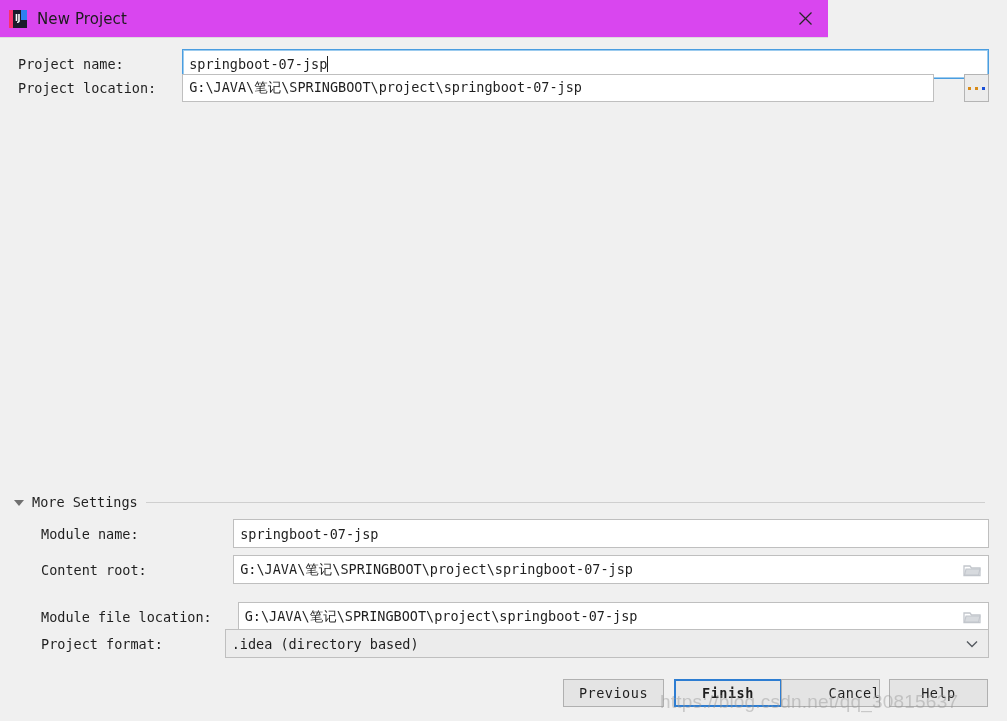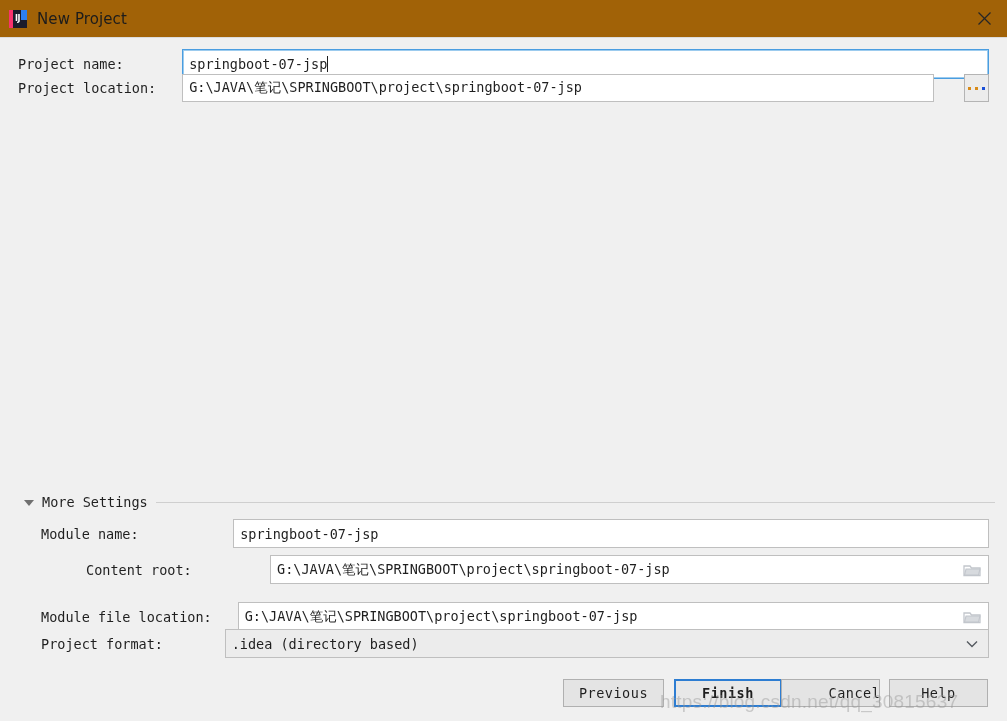--- a/index.html
+++ b/index.html
@@ -12,23 +12,23 @@
     background: #f0f0f0;
     font-family: "DejaVu Sans Mono", monospace;
     overflow: hidden;
     position: relative;
   }
 
   
   .titlebar {
     position: absolute;
     left: 0; top: 0;
-    width: 1007px;
+    width: 828px;
     height: 38px;
-    background: #a16207;
+    background: #d946ef;
     border-bottom: 1px solid #dcdcdc;
     box-sizing: border-box;
     display: flex;
     align-items: center;
   }
   .app-icon {
     margin-left: 9px;
     width: 18px;
     height: 18px;
     position: relative;
@@ -166,21 +166,21 @@
     position: absolute;
     right: 10px;
     top: 50%;
     transform: translateY(-50%);
     width: 12px; height: 8px;
   }
 
   
   .more-settings {
     position: absolute;
-    left: 24px;
+    left: 14px;
     top: 455px;
     width: 971px;
     height: 18px;
     display: flex;
     align-items: center;
     gap: 8px;
     text-align: center;
   }
   .ms-tri {
     width: 0; height: 0;
@@ -291,21 +291,21 @@
   </div>
 
   <div class="row" style="left:41px; top:481px; width:948px; height:29px;">
     <div class="lbl" style="width:171px;">Module name:</div>
     <div class="field" style="width:777px; height:29px;">
       <span>springboot-07-jsp</span>
     </div>
   </div>
 
   <div class="row" style="left:41px; top:517px; width:948px; height:29px;">
-    <div class="lbl" style="width:171px;margin-left:45px;">Content root:</div>
+    <div class="lbl" style="width:171px;">Content root:</div>
     <div class="field" style="width:777px; height:29px;">
       <span>G:\JAVA\笔记\SPRINGBOOT\project\springboot-07-jsp</span>
       <svg class="folder-ico" viewBox="0 0 18 14">
         <path d="M1 3 L7 3 L8.5 5 L17 5 L17 12.5 L1 12.5 Z" fill="#ffffff" stroke="#c2c6cc" stroke-width="1.3"></path>
         <path d="M3 6 L17 6 L15.5 12 L1.5 12 Z" fill="#d7dade" stroke="#c2c6cc" stroke-width="1.1"></path>
       </svg>
     </div>
   </div>
 
   <div class="row" style="left:41px; top:554px; width:948px; height:29px;margin-top:10px;">

